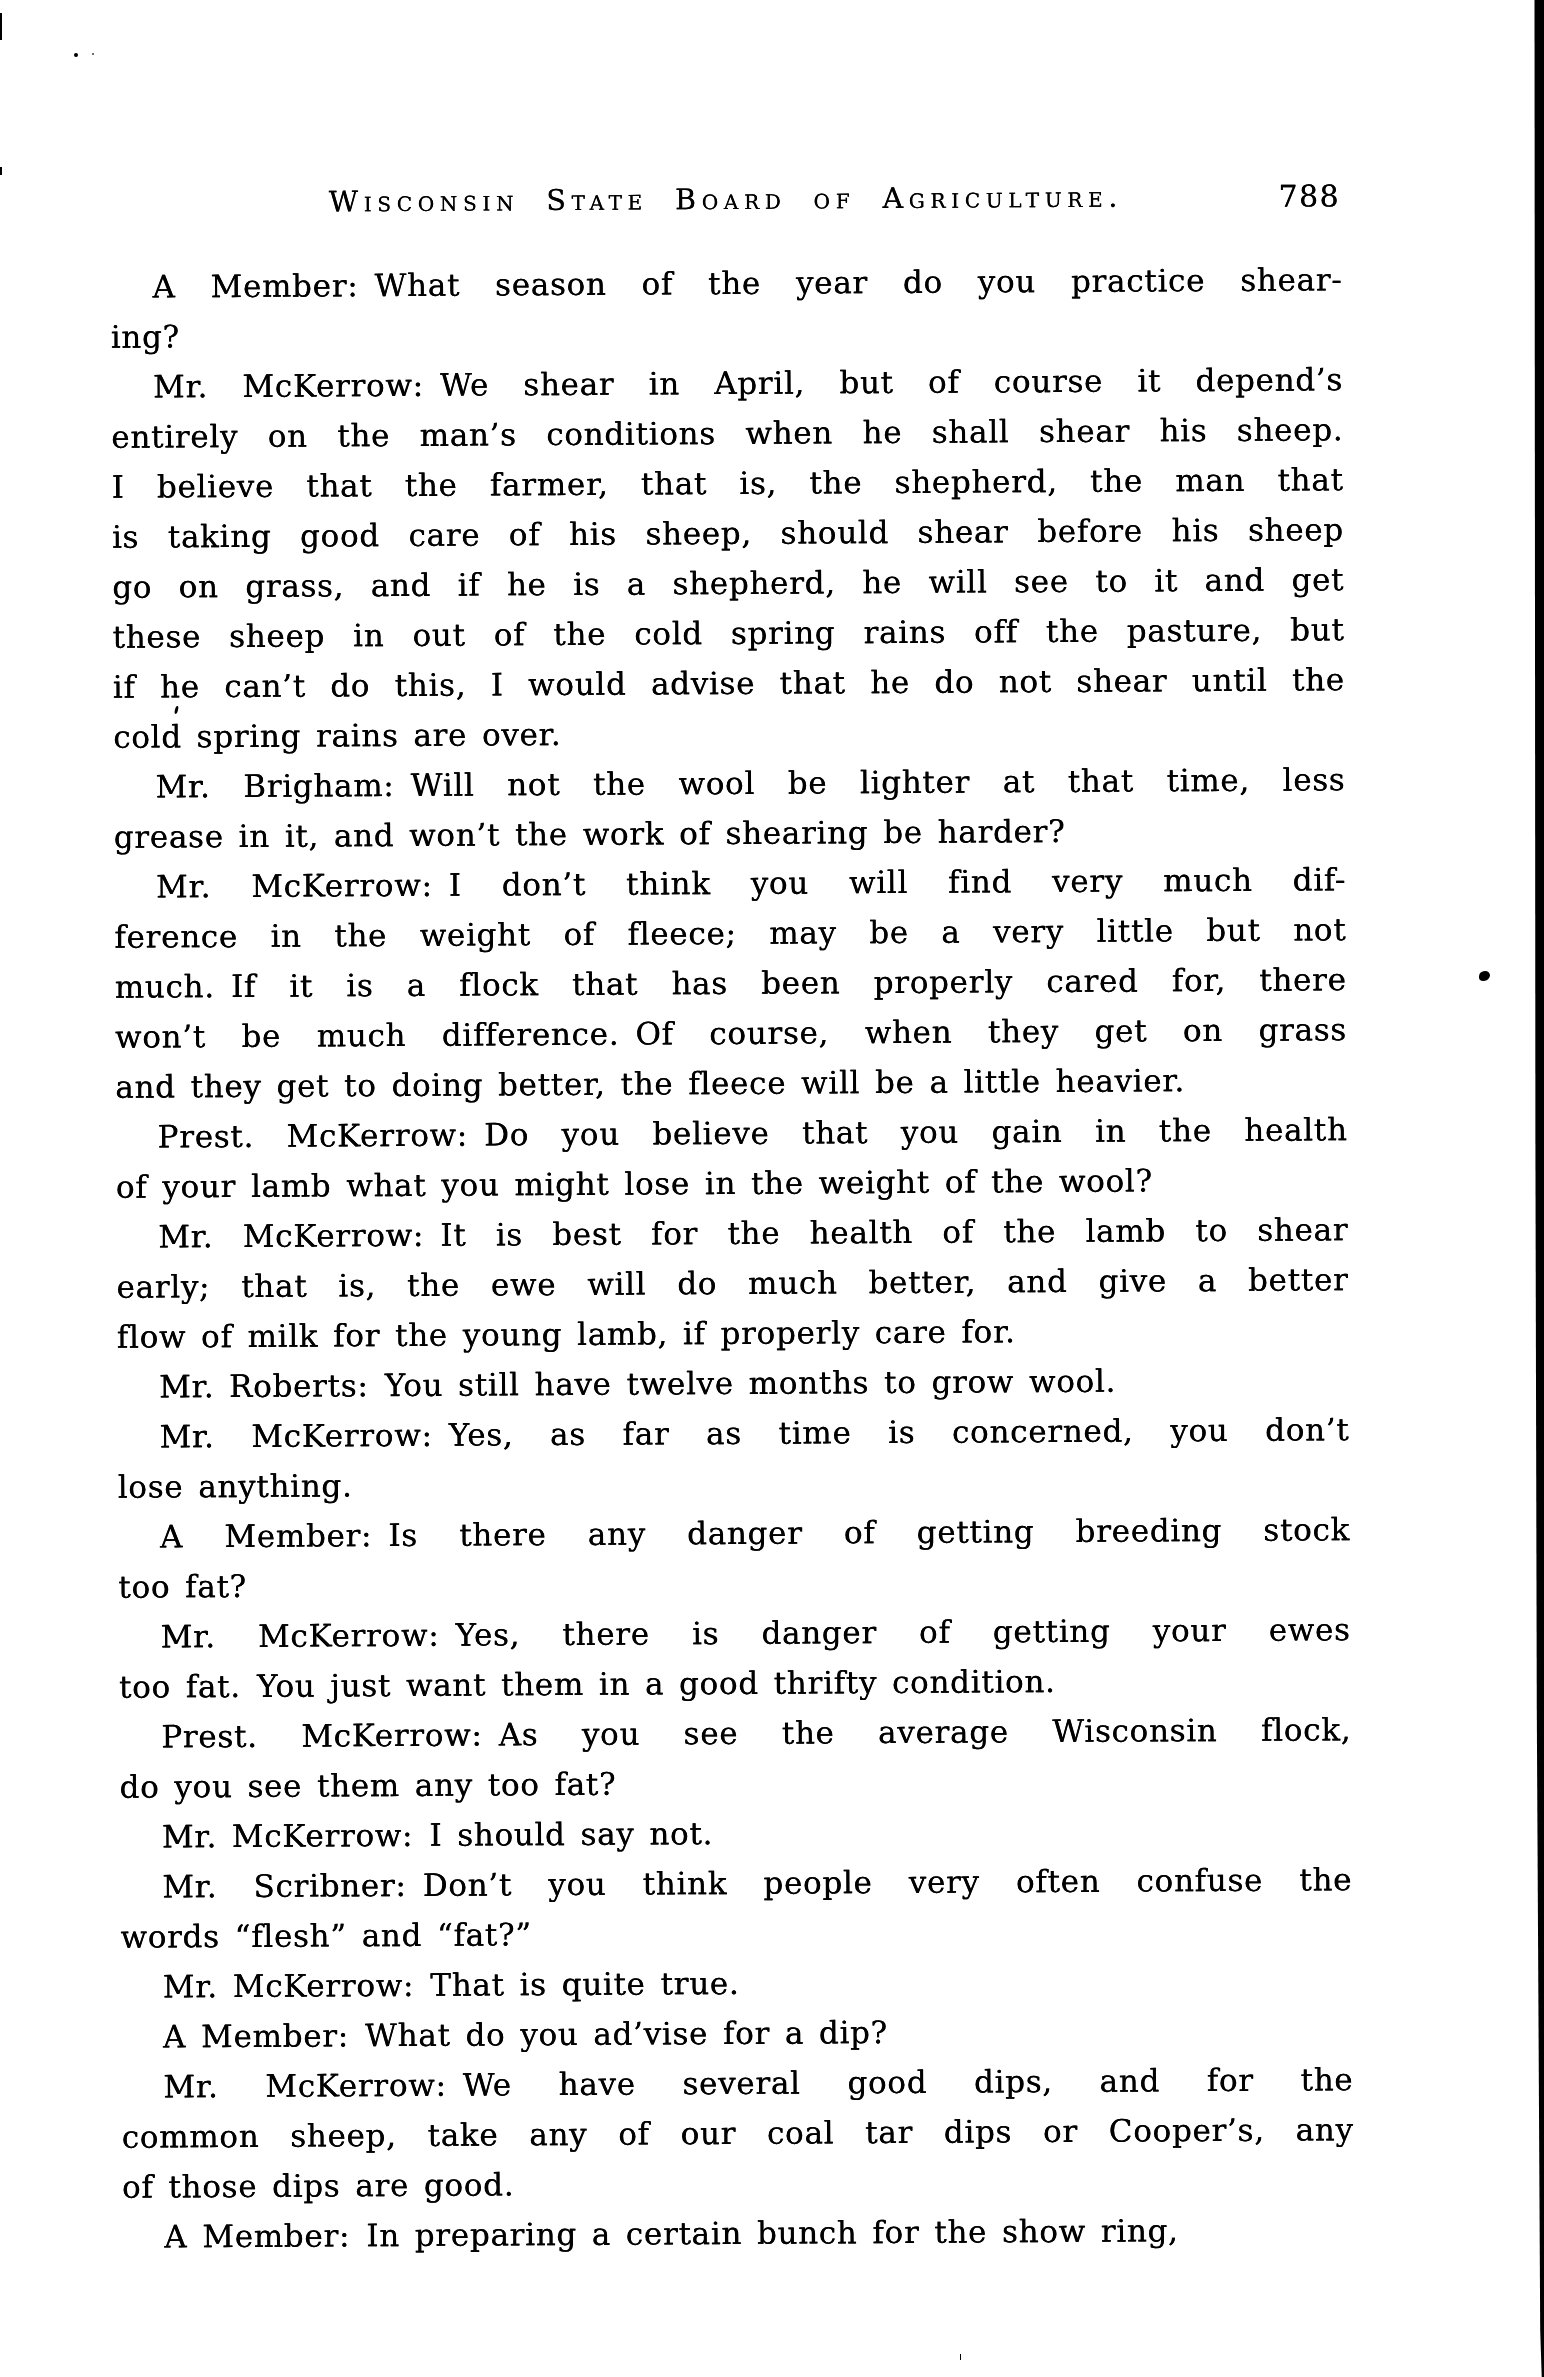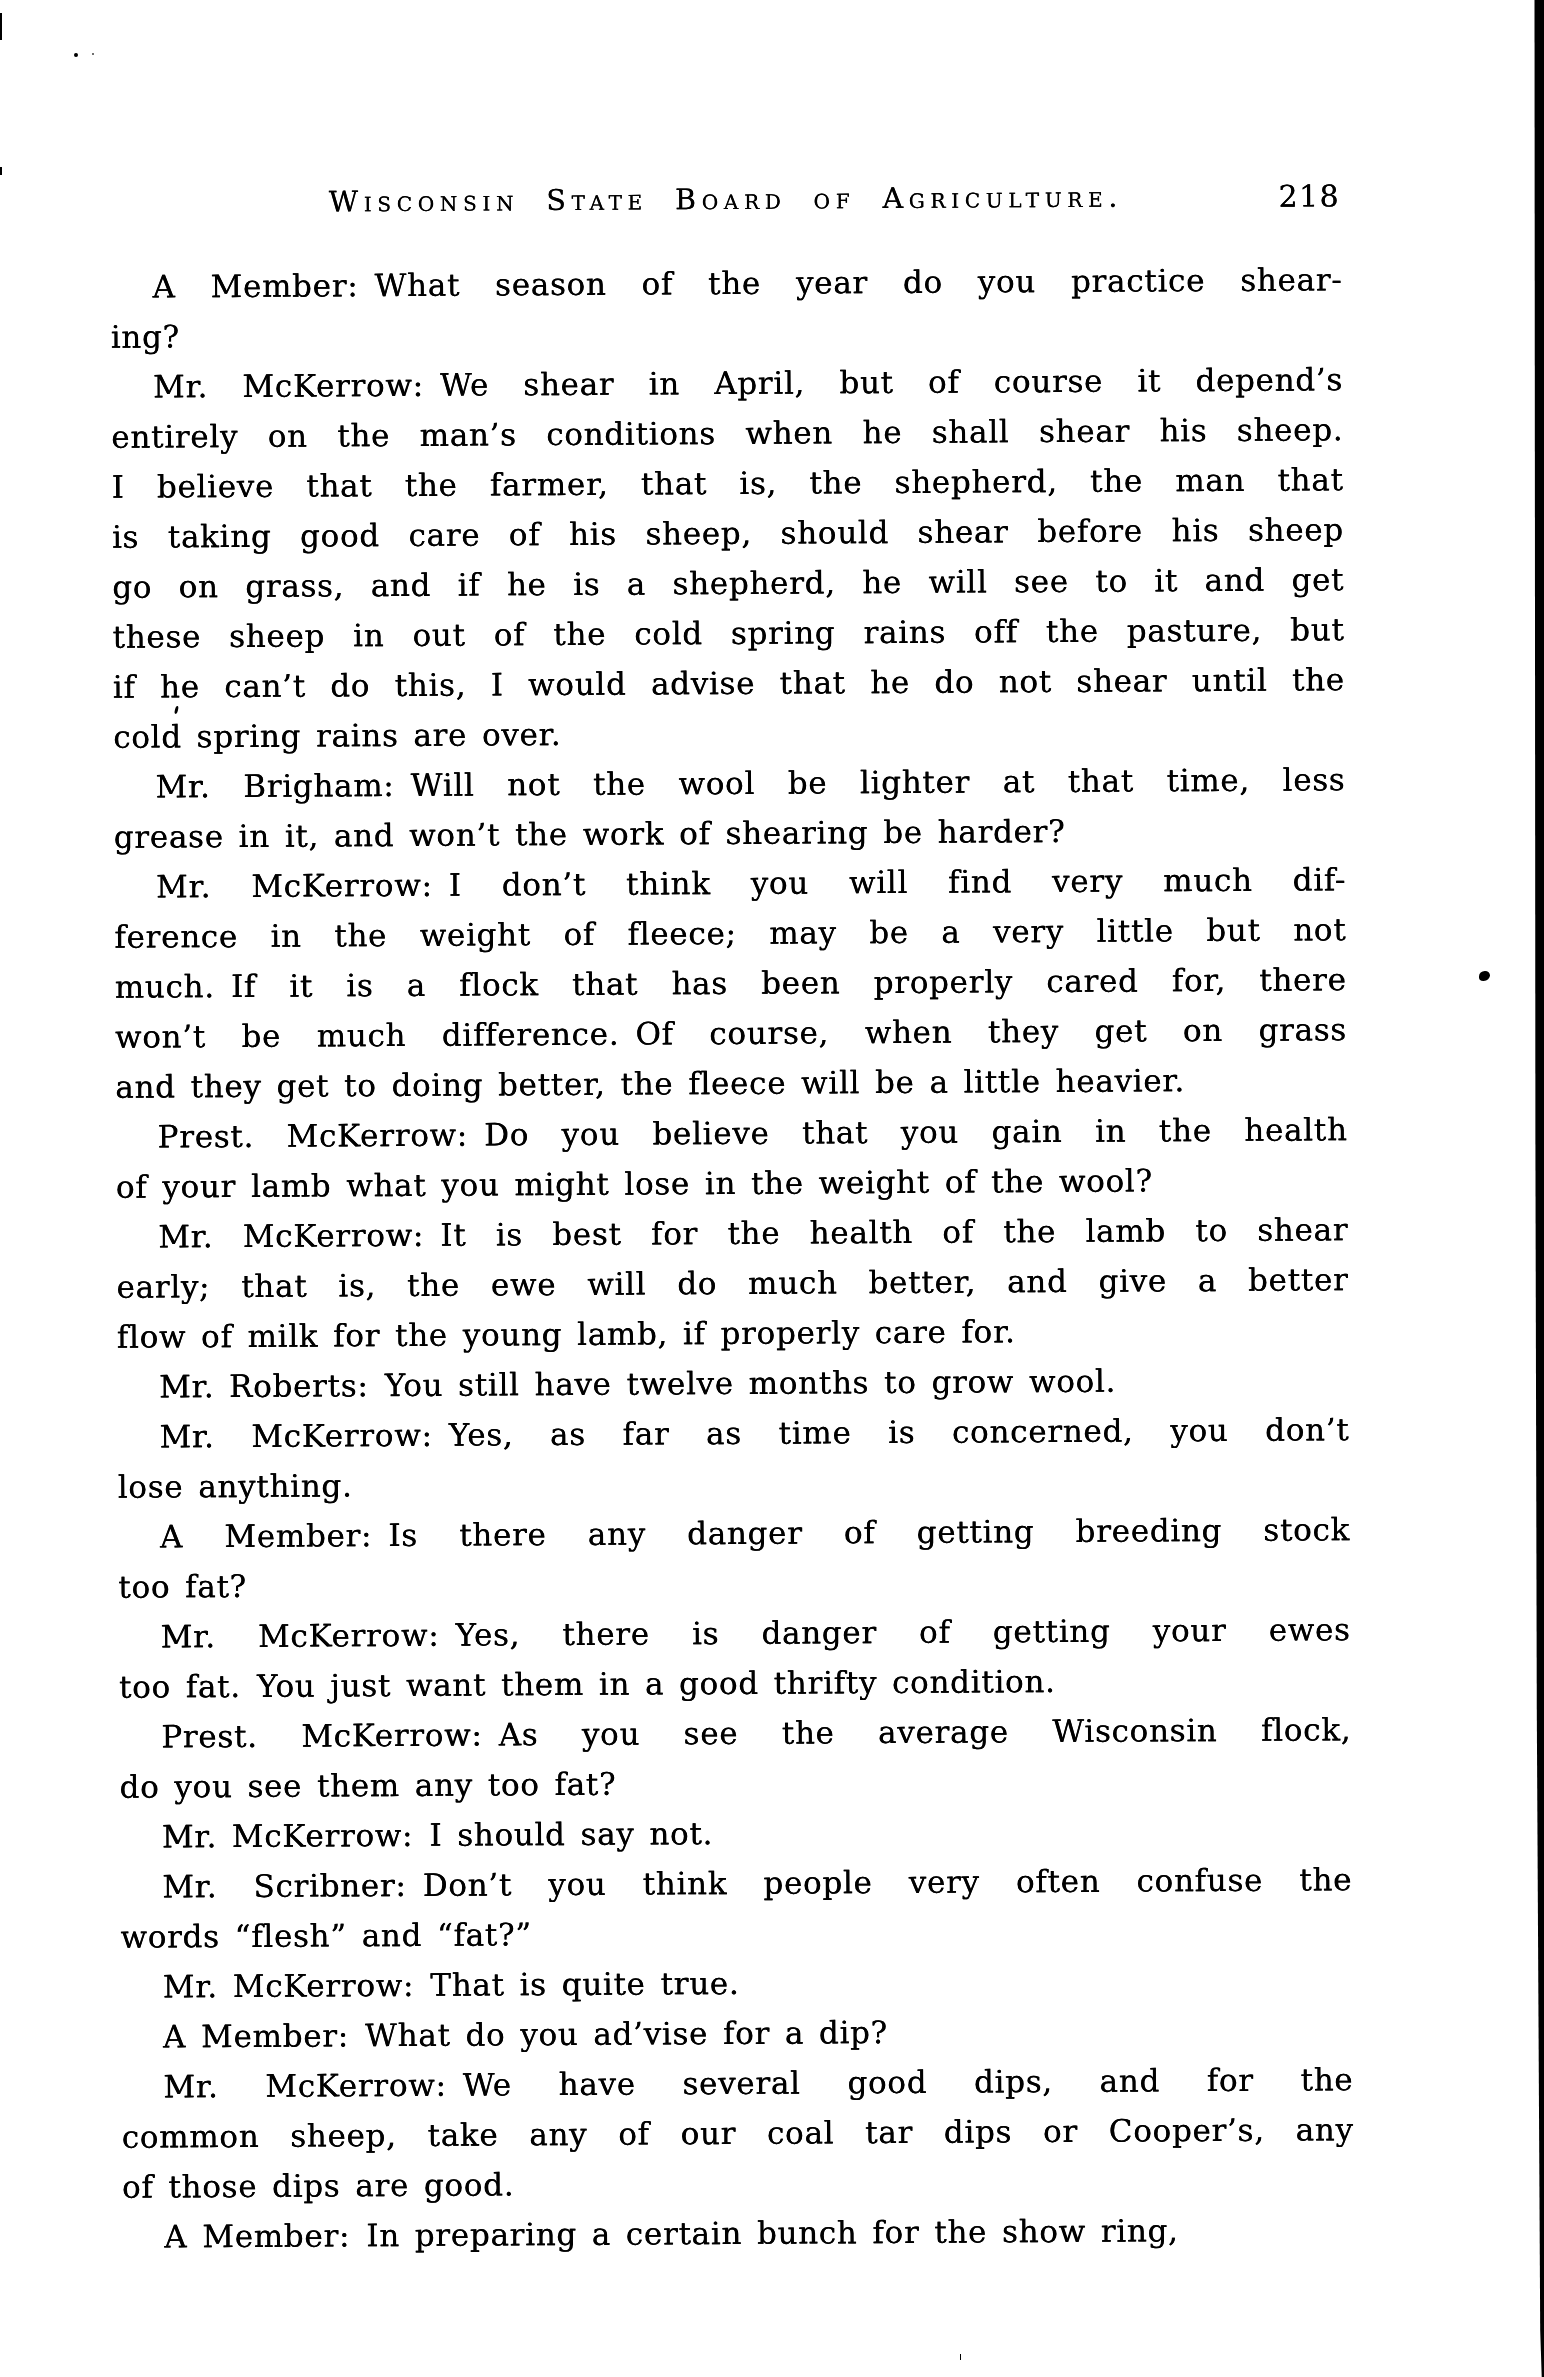--- a/index.html
+++ b/index.html
@@ -68,21 +68,21 @@
 </style>
 </head>
 <body>
 
 <div id="page">
 
   <div id="content">
 
     <div class="pageheader">
       <span class="title">Wisconsin State Board of Agriculture.</span>
-      <span class="num">218</span>
+      <span class="num">788</span>
     </div>
 
     <div>
       <div class="line indent">A Member: What season of the year do you practice shear-</div>
       <div class="line end">ing?</div>
       <div class="line indent">Mr. McKerrow: We shear in April, but of course it depend’s</div>
       <div class="line">entirely on the man’s conditions when he shall shear his sheep.</div>
       <div class="line">I believe that the farmer, that is, the shepherd, the man that</div>
       <div class="line">is taking good care of his sheep, should shear before his sheep</div>
       <div class="line">go on grass, and if he is a shepherd, he will see to it and get</div>

